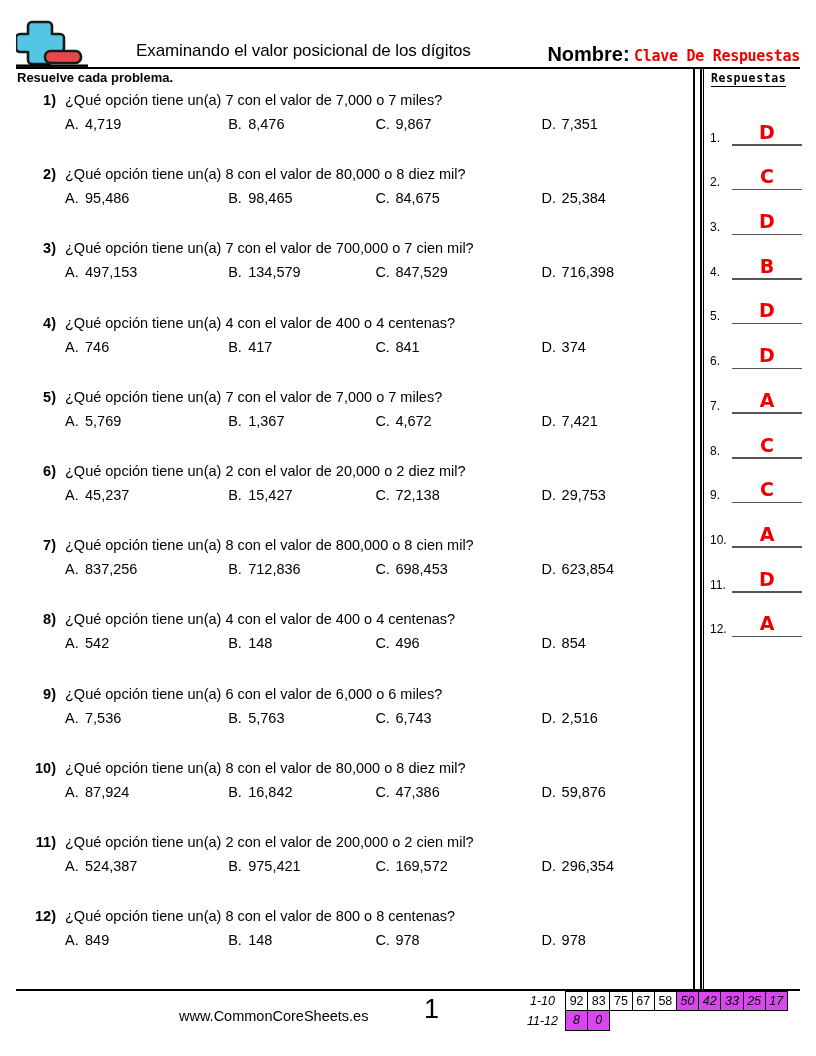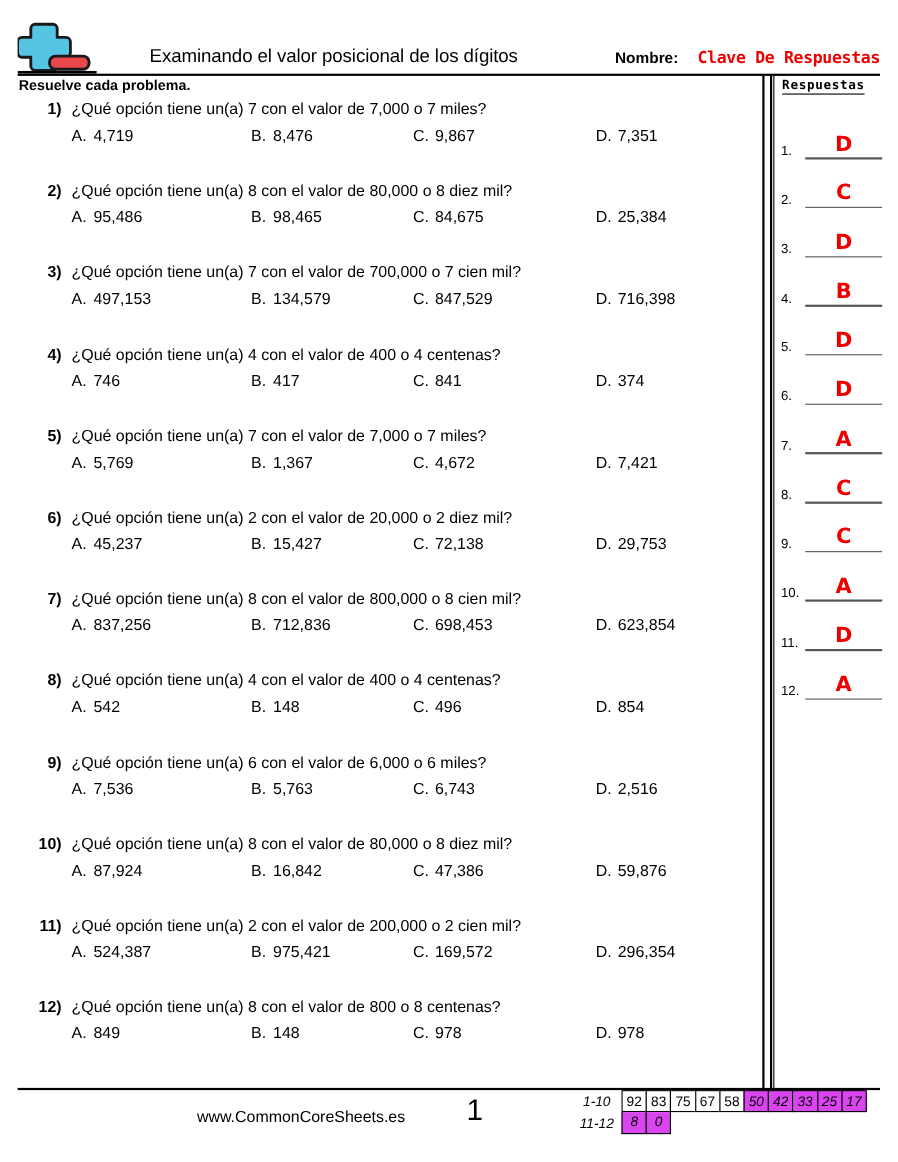--- a/index.html
+++ b/index.html
@@ -43,30 +43,29 @@
   }
   .name-block {
     position: absolute;
     right: 0px;
     top: 25px;
     white-space: nowrap;
     text-align: right;
     width: 300px;
   }
   .name-label {
-    font-size: 14px;
+    font-size: 20px;
     font-weight: 700;
   }
   .name-value {
     font-size: 15px;
     font-weight: 700;
     color: #ee0000;
     font-family: "DejaVu Sans Mono", monospace;
     letter-spacing: -0.3px;
-    margin-left: 13px;
   }
 
   
   .rule-top {
     position: absolute;
     left: 16px;
     top: 67px;
     width: 784px;
     height: 2px;
     background: #000;

